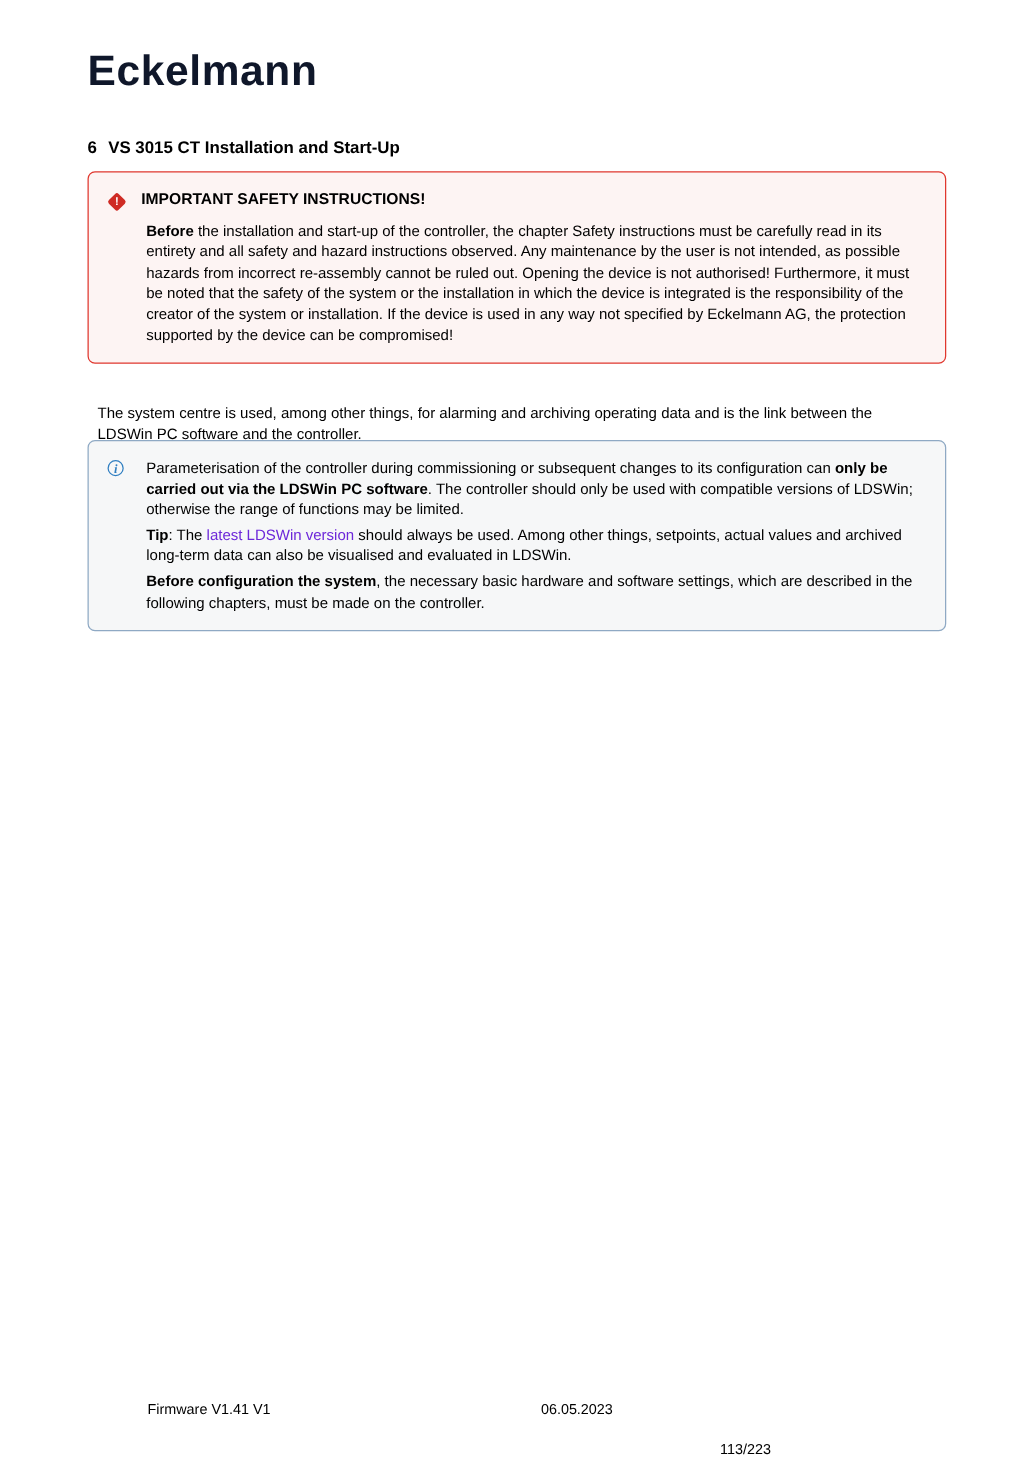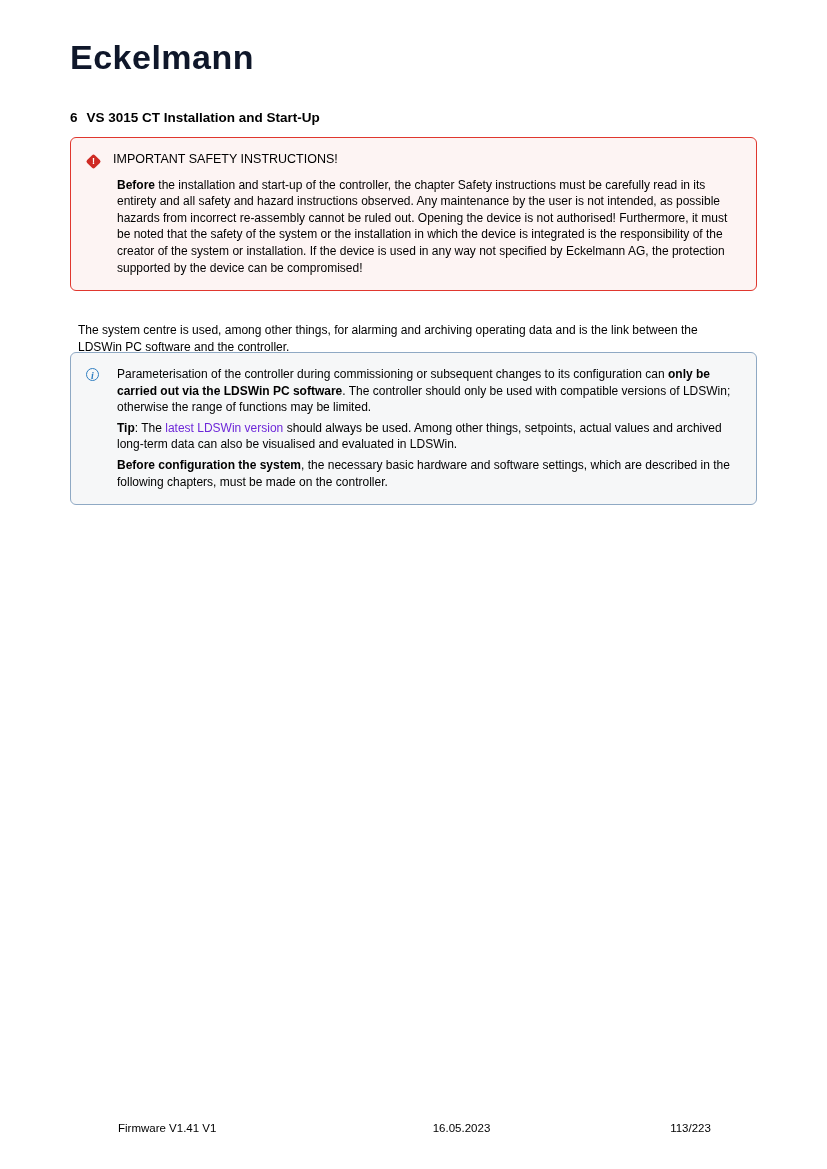--- a/index.html
+++ b/index.html
@@ -92,21 +92,21 @@
     font-weight: 700;
     box-sizing: border-box;
   }
   .notice-content {
     margin: 13px 18px 14px 42px;
     font-size: 12px;
     line-height: 16.6px;
   }
   .safety-title {
     font-size: 12.5px;
-    font-weight: 400;
+    font-weight: 700;
     margin: 0 0 9px 0;
   }
   .tblock { margin: 4px; }
   .intro {
     position: absolute;
     left: 70px;
     top: 314px;
     width: 650px;
     font-size: 12px;
     line-height: 16.6px;
@@ -121,21 +121,21 @@
     position: absolute;
     left: 70px;
     top: 1122px;
     width: 687px;
     font-size: 11.5px;
     display: flex;
     padding-left: 48px;
   }
   .footer .fl { flex: 1; text-align: left; }
   .footer .fc { flex: 1; text-align: center; }
-  .footer .fr { flex: 1; text-align: center; }
+  .footer .fr { flex: 1; text-align: left; margin-top: 32px; }
 </style>
 </head>
 <body>
 
 <div class="logo">Eckelmann</div>
 
 <h1 class="heading"><span class="hnum">6</span><span>VS 3015 CT Installation and Start-Up</span></h1>
 
 <div class="notice-box safety">
   <span class="diamond-wrap">
@@ -155,15 +155,15 @@
   <span class="info-icon">i</span>
   <div class="notice-content">
     <p class="tblock"><span>Parameterisation of the controller during commissioning or subsequent changes to its configuration can </span><b>only be carried out via the LDSWin PC software</b><span>. The controller should only be used with compatible versions of LDSWin; otherwise the range of functions may be limited.</span></p>
     <p class="tblock"><b>Tip</b><span>: The </span><a class="link">latest LDSWin version</a><span> should always be used. Among other things, setpoints, actual values and archived long-term data can also be visualised and evaluated in LDSWin.</span></p>
     <p class="tblock"><b>Before configuration the system</b><span>, the necessary basic hardware and software settings, which are described in the following chapters, must be made on the controller.</span></p>
   </div>
 </div>
 
 <div class="footer">
   <span class="fl">Firmware V1.41 V1</span>
-  <span class="fc">16.05.2023</span>
+  <span class="fc">06.05.2023</span>
   <span class="fr">113/223</span>
 </div>
 
 </body></html>

